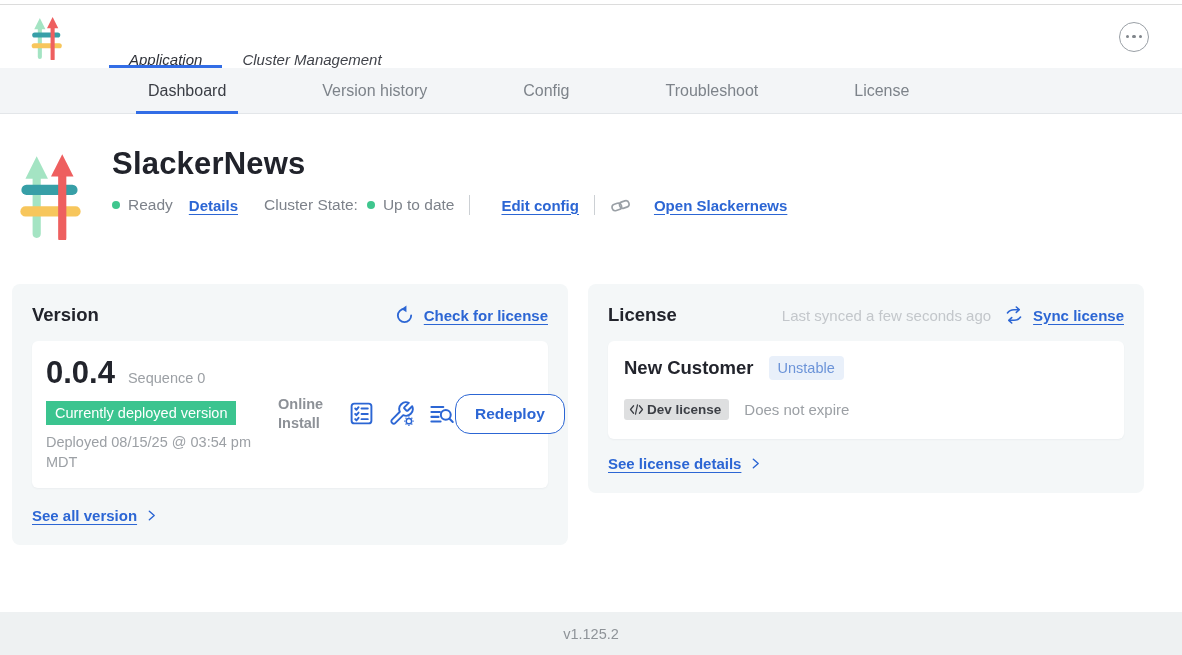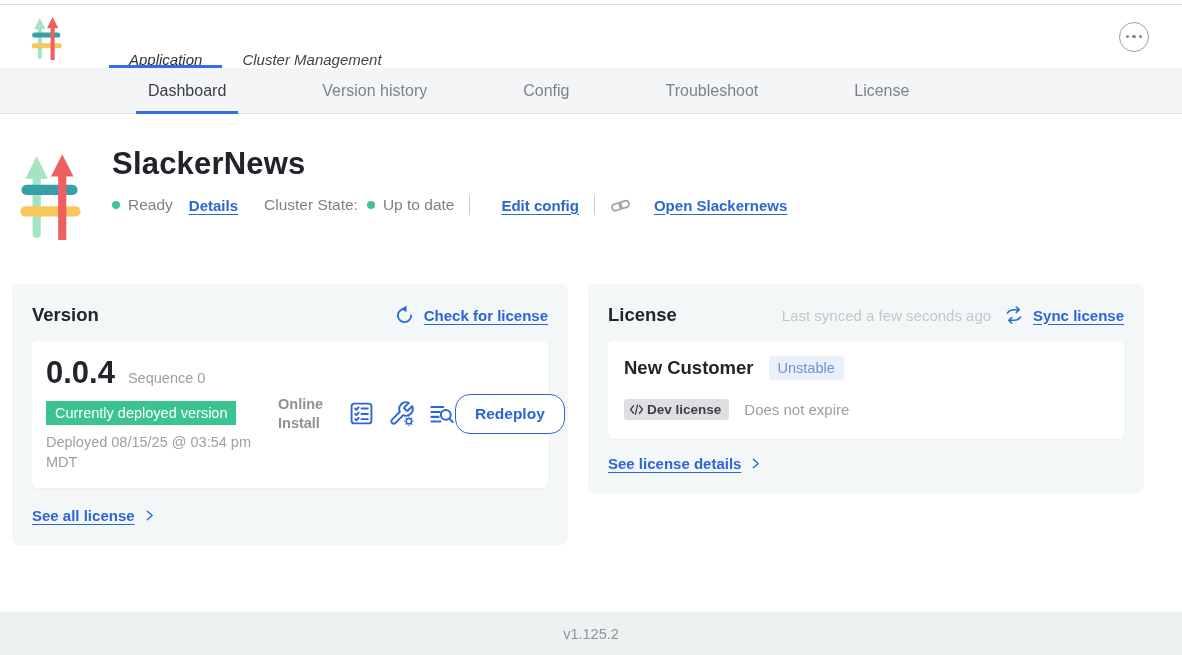--- a/index.html
+++ b/index.html
@@ -273,21 +273,21 @@
             <circle cx="15.8" cy="13.2" r="4.4"></circle>
             <path d="M19.1 16.6 L22 19.5"></path>
           </g>
         </svg>
       </div>
 
       <button class="redeploy-btn">Redeploy</button>
     </div>
 
     <a class="link see-link">
-      <span>See all license</span>
+      <span>See all version</span>
       <svg width="13" height="13" viewBox="0 0 24 24">
         <path d="M8 4 L17 12 L8 20" fill="none" stroke="#2c66d4" stroke-width="2.6" stroke-linecap="round" stroke-linejoin="round"></path>
       </svg>
     </a>
   </div>
 
   <div class="card">
     <div class="card-head license-head">
       <span class="card-title">License</span>
       <span class="right">

